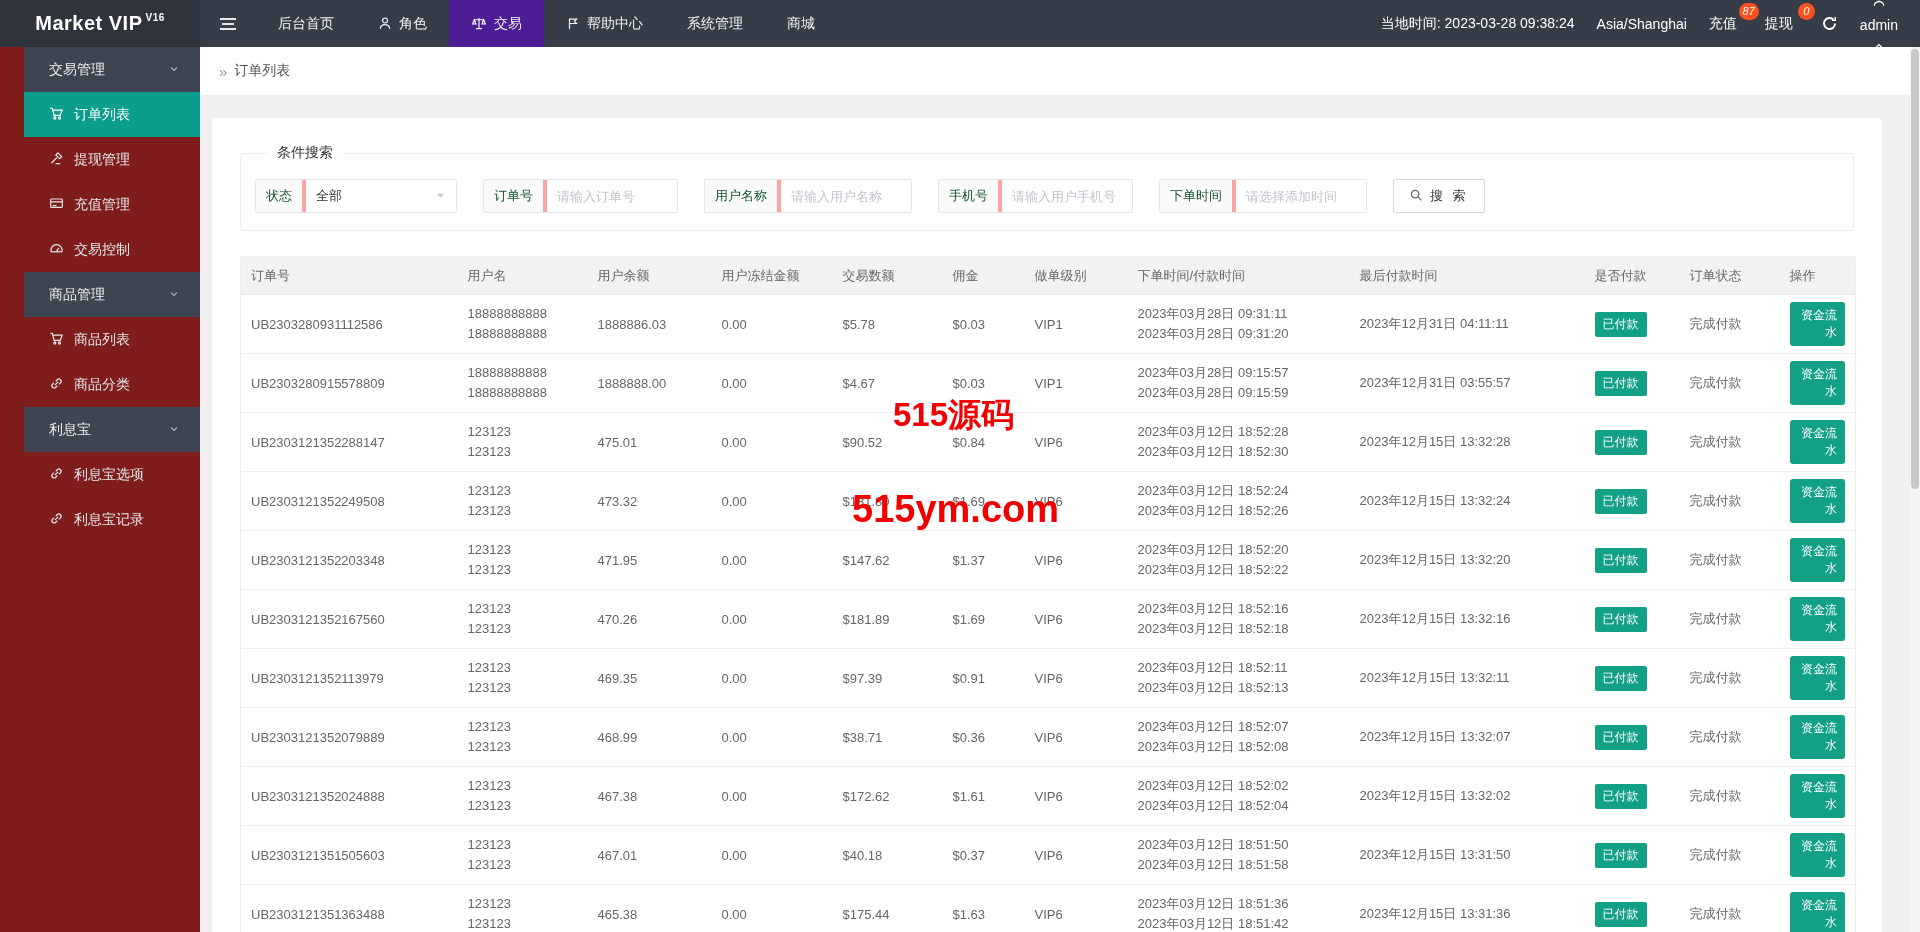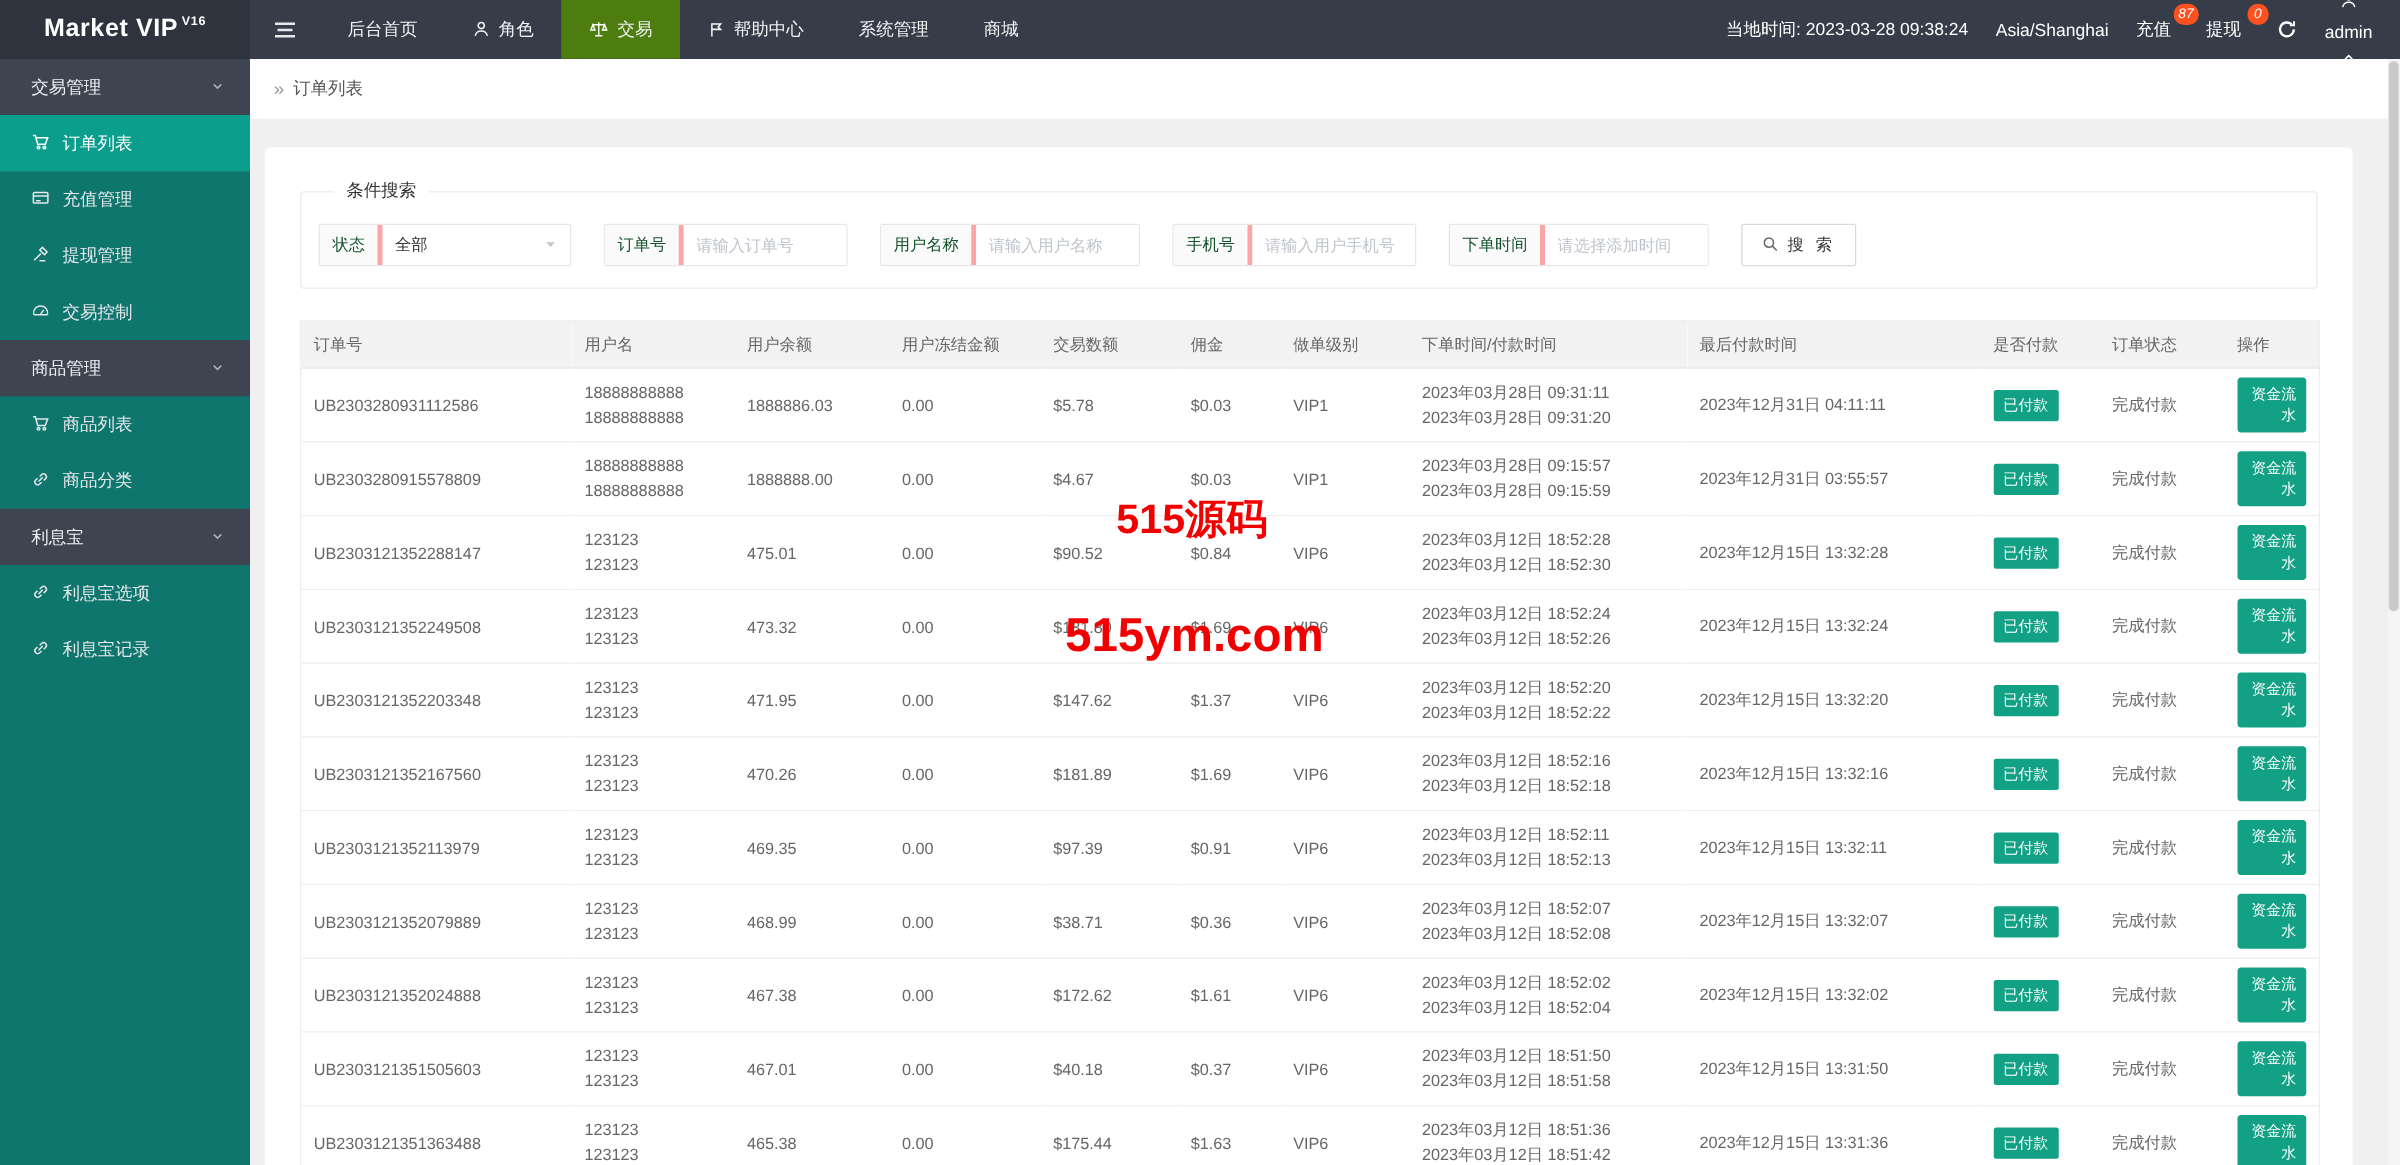--- a/index.html
+++ b/index.html
@@ -7,31 +7,31 @@
 
   
   .navbar { position:fixed; top:0; left:0; right:0; height:47px; background:#363c48; display:flex; align-items:stretch; color:#fff; z-index:50; }
   .logo { width:200px; background:#2e333e; display:flex; align-items:center; justify-content:center; font-size:20px; font-weight:bold; letter-spacing:.5px; cursor:pointer; }
   .logo sup { font-size:10px; font-weight:bold; margin-left:3px; transform:translateY(-6px); }
   .nav-burger { width:56px; display:flex; flex-direction:column; justify-content:center; align-items:center; gap:3px; cursor:pointer; }
   .nav-burger i { display:block; width:16px; height:2px; background:#e6e8ec; }
   .nav-burger i:nth-child(2){ width:12px; align-self:center; }
   .nav-menu { display:flex; align-items:stretch; }
   .nav-item { display:flex; align-items:center; gap:7px; padding:0 22px; font-size:14px; color:#f2f3f5; cursor:pointer; text-decoration:none; }
-  .nav-item.active { background:#4d7c0f; }
+  .nav-item.active { background:#4c1d95; }
   .nav-item svg { display:block; }
   .nav-right { margin-left:auto; display:flex; align-items:center; gap:22px; padding-right:22px; font-size:14px; }
   .nav-time, .nav-tz { white-space:nowrap; }
   .nav-link { position:relative; cursor:pointer; color:#fff; text-decoration:none; padding-right:6px; }
   .nav-link .cnt-badge { position:absolute; top:-12px; right:-16px; min-width:17px; height:17px; line-height:17px; text-align:center; background:#ff5120; color:#fff; border-radius:9px; font-size:11px; padding:0 4px; }
   .nav-refresh { cursor:pointer; display:flex; align-items:center; }
   .nav-user { display:flex; align-items:center; gap:6px; cursor:pointer;flex-direction:column; }
 
   
-  .sidebar { position:fixed; top:47px; left:0; bottom:0; width:200px; background:#0f766e; z-index:40; }
+  .sidebar { position:fixed; top:47px; left:0; bottom:0; width:200px; background:#7f1d1d; z-index:40;padding-left:24px; }
   .side-group { height:45px; display:flex; align-items:center; padding:0 20px 0 25px; background:#3e4450; color:#eef0f4; font-size:14px; cursor:pointer; }
   .side-group .chev { margin-left:auto; color:#aab0bc; }
   .side-item { height:45px; display:flex; align-items:center; gap:10px; padding-left:25px; color:#e4e7ec; font-size:14px; cursor:pointer; }
   .side-item.active { background:#0c9e8c; color:#fff; }
   .side-item svg { flex:0 0 auto; }
 
   
   .content { position:absolute; top:47px; left:200px; right:0; bottom:0; background:#f0f0f0; }
   .breadcrumb { height:48px; background:#fff; display:flex; align-items:center; gap:7px; padding-left:19px; font-size:14px; color:#555; }
   .bc-arrows { color:#999; font-size:15px; }
@@ -159,31 +159,31 @@
   <div class="side-item active">
     <span><svg width="15" height="15" viewBox="0 0 16 16" fill="none" stroke="#fff" stroke-width="1.3">
           <path d="M1.5 2.5h2l2 7.5h6.5l2-5.5H4.5"></path>
           <circle cx="6.2" cy="12.8" r="1.1"></circle>
           <circle cx="11.2" cy="12.8" r="1.1"></circle>
         </svg></span>
     <span>订单列表</span>
   </div>
   <div class="side-item">
     <span><svg width="15" height="15" viewBox="0 0 16 16" fill="none" stroke="#e4e7ec" stroke-width="1.3">
+          <path d="M9.5 2l4 4-2.2 2.2-4-4z"></path>
+          <path d="M8.3 7.2L2.5 13M12 13.5H7"></path>
+        </svg></span>
+    <span>提现管理</span>
+  </div>
+  <div class="side-item">
+    <span><svg width="15" height="15" viewBox="0 0 16 16" fill="none" stroke="#e4e7ec" stroke-width="1.3">
           <rect x="1.8" y="3.2" width="12.4" height="9" rx="1"></rect>
           <path d="M1.8 6.2h12.4M4 10.2h4"></path>
         </svg></span>
     <span>充值管理</span>
-  </div>
-  <div class="side-item">
-    <span><svg width="15" height="15" viewBox="0 0 16 16" fill="none" stroke="#e4e7ec" stroke-width="1.3">
-          <path d="M9.5 2l4 4-2.2 2.2-4-4z"></path>
-          <path d="M8.3 7.2L2.5 13M12 13.5H7"></path>
-        </svg></span>
-    <span>提现管理</span>
   </div>
   <div class="side-item">
     <span><svg width="15" height="15" viewBox="0 0 16 16" fill="none" stroke="#e4e7ec" stroke-width="1.3">
           <path d="M2.2 11.5a6 6 0 1 1 11.6 0"></path>
           <path d="M8 11l2.6-3.6"></path>
           <path d="M2.2 11.5h11.6"></path>
         </svg></span>
     <span>交易控制</span>
   </div>
   <div class="side-group">

